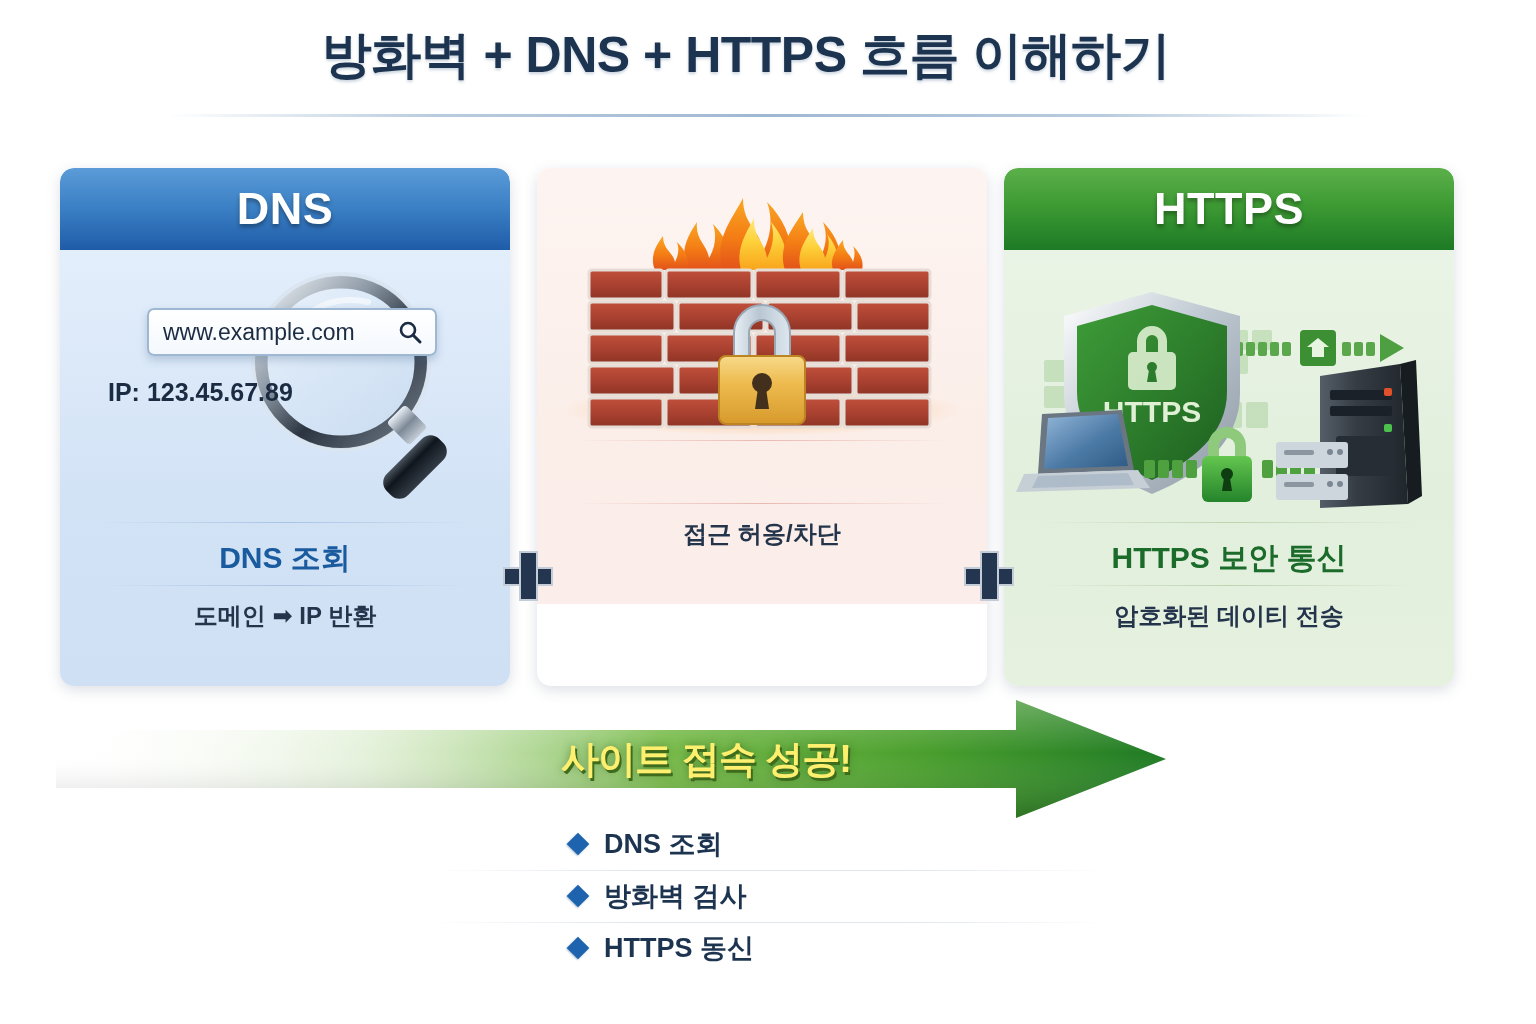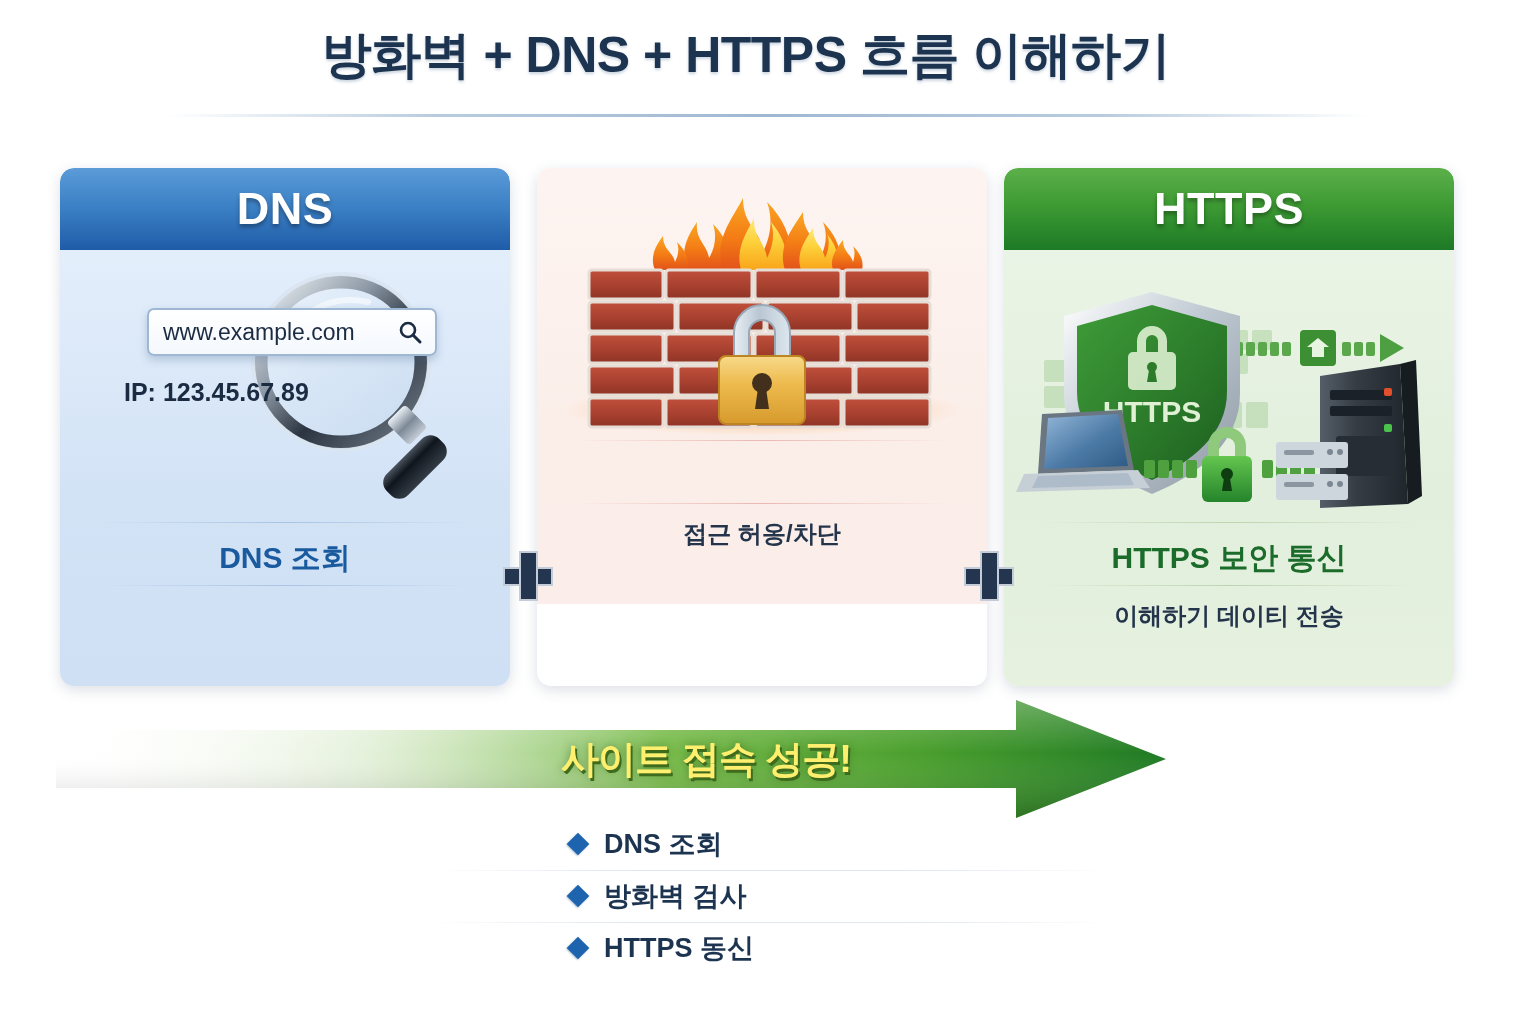--- a/index.html
+++ b/index.html
@@ -62,21 +62,21 @@
   #searchbar{
     position:absolute;left:52px;top:58px;width:290px;height:48px;
     background:linear-gradient(180deg,#ffffff,#f4f8fd);
     border:2px solid #9eb8d4;border-radius:7px;
     box-shadow:0 4px 9px rgba(70,100,140,.28);
     display:flex;align-items:center;padding-left:14px;box-sizing:border-box;z-index:4;margin-left:35px;
   }
   #search-text{font-size:23px;color:#1b2b42;font-weight:normal;white-space:nowrap;}
   #search-icon{position:absolute;right:12px;top:10px;width:26px;height:26px;}
   #ip-text{
-    position:absolute;left:64px;top:128px;font-size:25px;font-weight:bold;color:#1b2b42;z-index:4;
+    position:absolute;left:48px;top:128px;font-size:25px;font-weight:bold;color:#1b2b42;z-index:4;
   }
   #magnifier{position:absolute;left:188px;top:22px;width:220px;height:230px;z-index:3;}
   
   #fw-art{position:absolute;left:0;top:10px;width:450px;height:270px;}
   
   #https-art{position:absolute;left:0;top:14px;width:450px;height:268px;}
   
   .plus{position:absolute;top:383px;width:50px;height:50px;}
   #plus-1{left:503px;}
   #plus-2{left:964px;}
@@ -166,20 +166,21 @@
           <circle cx="11" cy="10" r="7" fill="none" stroke="#1b2b42" stroke-width="2.6"></circle>
           <line x1="16" y1="15" x2="23" y2="22" stroke="#1b2b42" stroke-width="3" stroke-linecap="round"></line>
         </svg>
       </div>
 
       <div id="ip-text">IP: 123.45.67.89</div>
 
       <div class="card-divider" style="top:272px;"></div>
       <div class="caption" id="dns-caption">DNS 조회</div>
       <div class="card-divider" style="top:335px;"></div>
+      <div class="subcaption">도메인 ➡ IP 반환</div>
     </div>
   </div>
 
   <div class="card" id="card-firewall">
     <div class="card-body">
 
       <svg id="fw-art" viewBox="0 0 450 270">
         <defs>
           <linearGradient id="brickG" x1="0" y1="0" x2="0" y2="1">
             <stop offset="0%" stop-color="#c1503c"></stop>
@@ -377,21 +378,21 @@
         <rect x="280" y="218" width="30" height="5" rx="2" fill="#8b96a1"></rect>
         <circle cx="326" cy="188" r="3" fill="#7b8793"></circle>
           <circle cx="336" cy="188" r="3" fill="#7b8793"></circle>
         <circle cx="326" cy="220" r="3" fill="#7b8793"></circle>
           <circle cx="336" cy="220" r="3" fill="#7b8793"></circle>
       </svg>
 
       <div class="card-divider" style="top:272px;"></div>
       <div class="caption" id="https-caption">HTTPS 보안 통신</div>
       <div class="card-divider" style="top:335px;"></div>
-      <div class="subcaption">이해하기 데이티 전송</div>
+      <div class="subcaption">압호화된 데이티 전송</div>
     </div>
   </div>
 
   <div class="plus" id="plus-1">
     <div class="bar h"></div>
     <div class="bar v"></div>
   </div>
   <div class="plus" id="plus-2">
     <div class="bar h"></div>
     <div class="bar v"></div>

